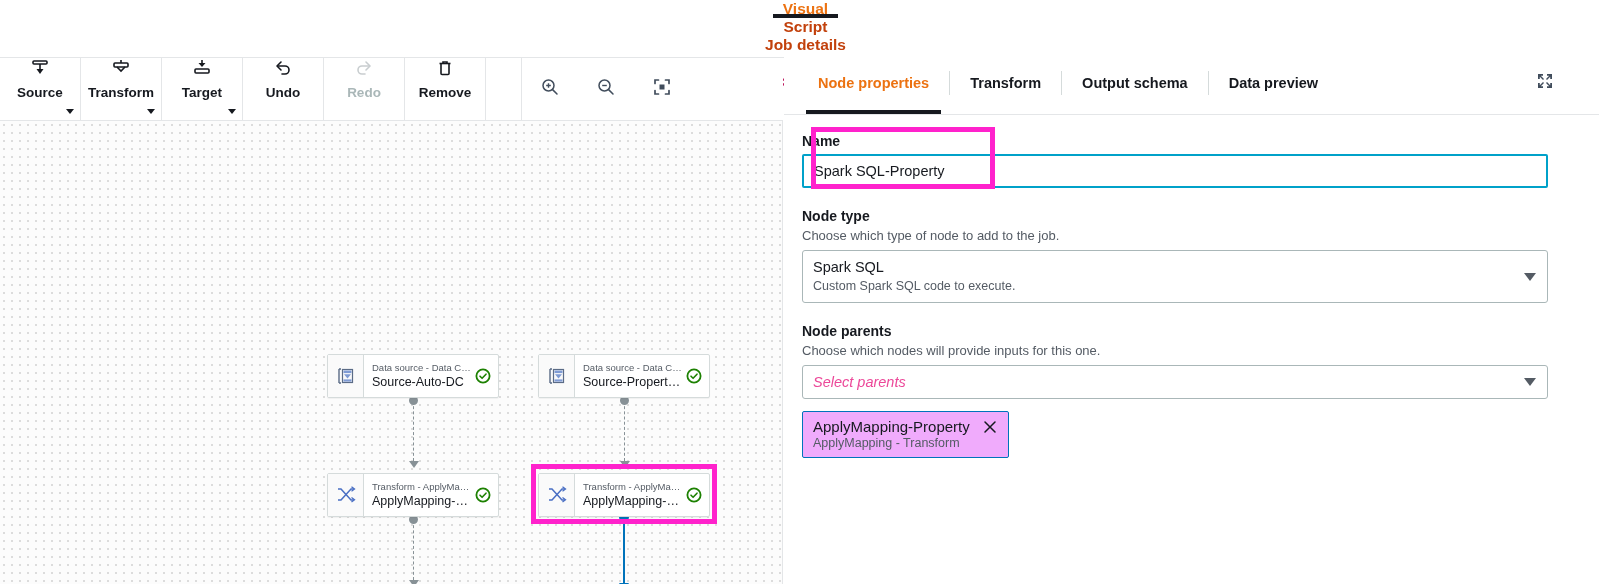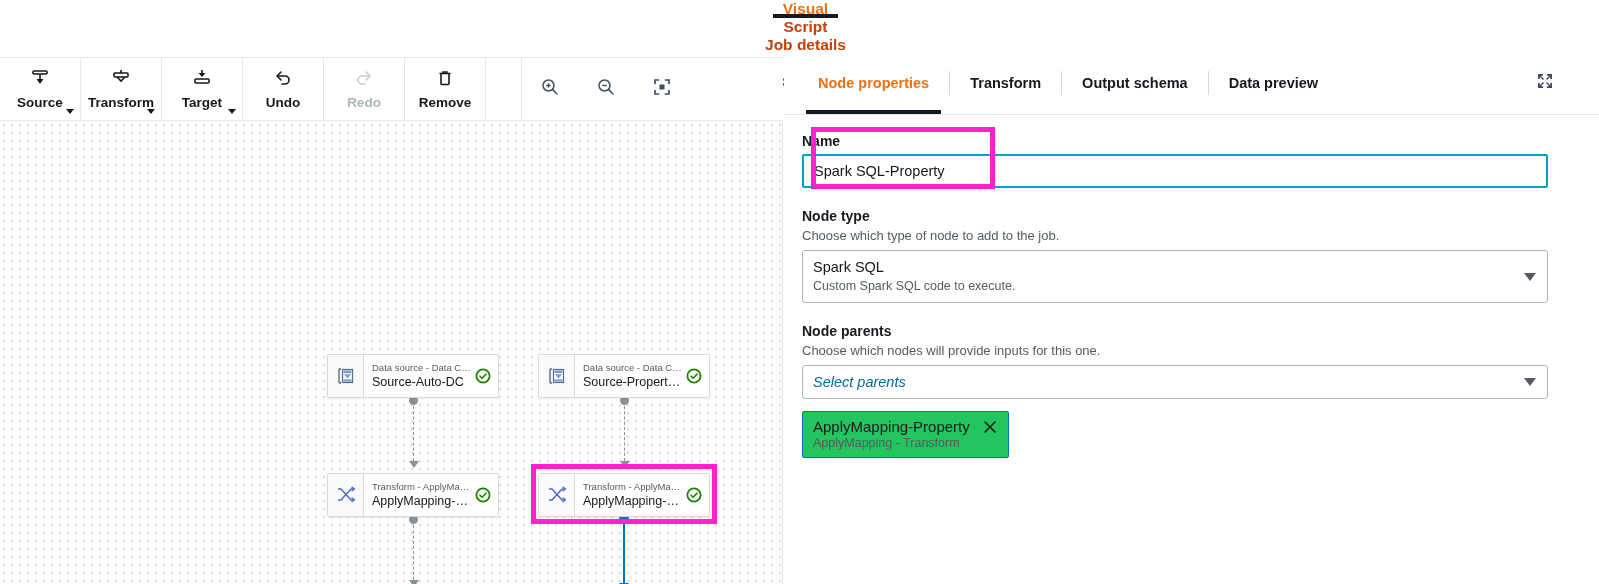--- a/index.html
+++ b/index.html
@@ -38,21 +38,21 @@
 
   
   .toolbar {
     position: absolute; left: 0; top: 58px; width: 783px; height: 63px;
     background: #ffffff; border-bottom: 1px solid #e4e6e8;
     display: flex; align-items: flex-start;
   }
   .tb-item {
     position: relative;
     height: 62px; width: 81px;
-    display: flex; flex-direction: column; align-items: center; justify-content: center;
+    display: flex; flex-direction: column; align-items: center; 
     gap: 3px; cursor: pointer;
     border-right: 1px solid #e4e6e8;
   }
   .tb-item .tb-label { font-size: 13.5px; font-weight: bold; color: #16191f; }
   .tb-item.disabled .tb-label { color: #aab7b8; }
   .tb-item.disabled svg { opacity: .45; }
   .tb-caret {
     position: absolute; right: 6px; bottom: 6px;
     width: 0; height: 0;
     border-left: 4px solid transparent; border-right: 4px solid transparent;
@@ -179,26 +179,26 @@
   }
   .select-main { font-size: 14.5px; color: #16191f; line-height: 19px; }
   .select-sub { font-size: 12.5px; color: #545b64; line-height: 16px; margin-top: 1px; }
   .select-caret {
     position: absolute; right: 11px; top: 50%; transform: translateY(-50%);
     width: 0; height: 0;
     border-left: 6px solid transparent; border-right: 6px solid transparent;
     border-top: 8px solid #545b64;
   }
   .select-single { height: 34px; display: flex; align-items: center; padding: 0 30px 0 10px; }
-  .placeholder { font-size: 14.5px; color: #0369a1; font-style: italic; }
+  .placeholder { font-size: 14.5px; color: #ec4899; font-style: italic; }
 
   .chip {
     margin-top: 12px;
     display: inline-block;
-    background: #22c55e;
+    background: #f0abfc;
     border: 1px solid #0073bb;
     border-radius: 2px;
     padding: 6px 10px 7px 10px;
   }
   .chip-top { display: flex; align-items: center; gap: 12px; }
   .chip-name { font-size: 15px; color: #16191f; }
   .chip-sub { font-size: 12.5px; color: #545b64; margin-top: 1px; }
   .chip-x { cursor: pointer; display: flex; align-items: center; }
 
   .sec { margin-top: 20px; }

